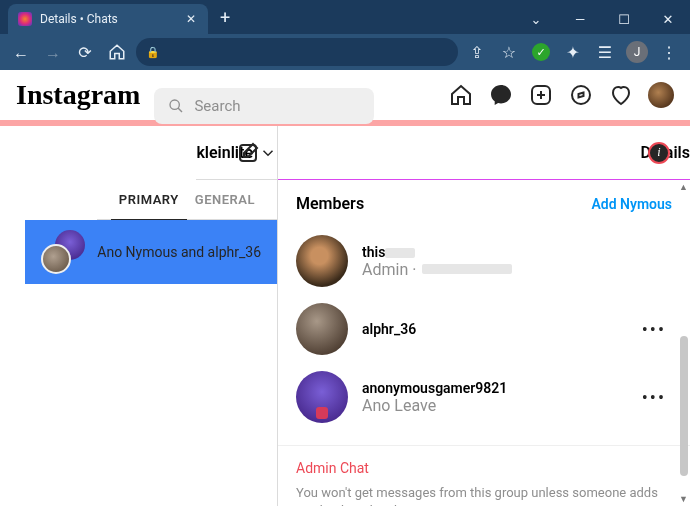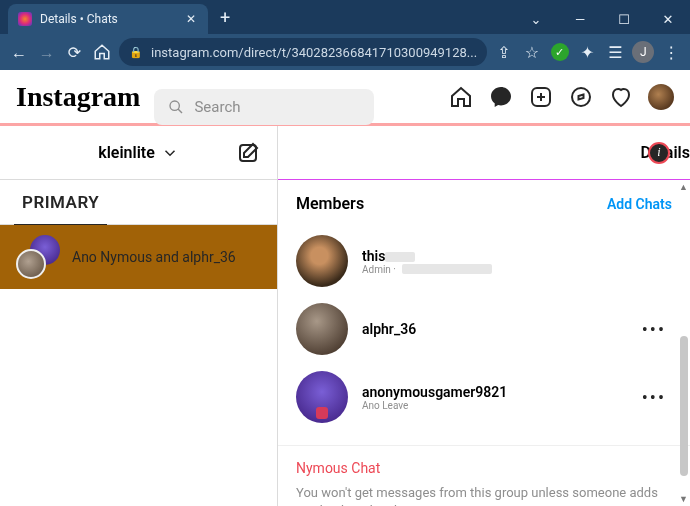--- a/index.html
+++ b/index.html
@@ -18,40 +18,40 @@
 .addrbar { height: 36px; background: #2b5278; display: flex; align-items: center; padding: 0 8px; gap: 6px; }
 .nav-ico { width: 26px; height: 26px; display: flex; align-items: center; justify-content: center; color: #e6eef6; border-radius: 50%; }
 .nav-ico.dim { color: #7a93aa; }
 .url { flex: 1; height: 28px; background: #1b3a5c; border-radius: 14px; display: flex; align-items: center; padding: 0 10px; color: #cdd9e5; font-size: 13px; gap: 8px; }
 .url .lock { font-size: 11px; }
 .right-ico { width: 26px; height: 26px; display: flex; align-items: center; justify-content: center; color: #e6eef6; }
 .shield { width: 18px; height: 18px; border-radius: 50%; background: #2ca52c; color: #fff; font-size: 11px; display: flex; align-items: center; justify-content: center; }
 .avatar-chip { width: 22px; height: 22px; border-radius: 50%; background: #6a6f78; color: #fff; font-size: 12px; display: flex; align-items: center; justify-content: center; }
 
 
-.ig-header { height: 56px; border-bottom: 3px solid #fca5a5; display: flex; align-items: center; padding: 0 16px; gap: 14px; }
+.ig-header { height: 56px; border-bottom: 6px solid #fca5a5; display: flex; align-items: center; padding: 0 16px; gap: 14px; }
 .logo { font-family: "Brush Script MT", cursive; font-size: 28px; font-weight: 600; }
 .search { flex: 0 0 220px; height: 36px; background: #efefef; border-radius: 8px; display: flex; align-items: center; padding: 0 14px; color: #8e8e8e; gap: 10px; font-size: 15px; margin-top: 21px; }
 .hspacer { flex: 1; }
 .hicon { width: 26px; height: 26px; display: flex; align-items: center; justify-content: center; }
 .hicon svg { width: 24px; height: 24px; }
 .stroke { fill: none; stroke: #262626; stroke-width: 2; }
 .hicon.filled svg path, .hicon.filled svg circle { fill: #262626; stroke: none; }
 .user-avatar { width: 26px; height: 26px; border-radius: 50%; background: radial-gradient(circle at 40% 40%, #b08050, #5a3a20 70%); }
 
 
 .ig-body { display: flex; height: calc(506px - 34px - 36px - 56px); }
-.left { width: 278px; border-right: 1px solid #dbdbdb; display: flex; flex-direction: column; }
+.left { width: 278px; border-right: 1px solid #dbdbdb; display: flex; flex-direction: column; align-items: flex-end; }
 .left-head { height: 54px; display: flex; align-items: center; justify-content: center; position: relative; border-bottom: 1px solid #dbdbdb; }
 .user-switch { font-weight: 600; font-size: 16px; display: flex; align-items: center; gap: 6px; }
 .compose { position: absolute; right: 16px; }
 .tabs { display: flex; padding: 0 14px; border-bottom: 1px solid #dbdbdb; }
-.tabbtn { padding: 12px 8px; font-size: 17px; font-weight: 600; color: #8e8e8e; letter-spacing: 0.5px; }
+.tabbtn { padding: 12px 8px; font-size: 13px; font-weight: 600; color: #8e8e8e; letter-spacing: 0.5px; }
 .tabbtn.active { color: #262626; border-bottom: 1px solid #262626; margin-bottom: -1px; }
-.chat-item { display: flex; align-items: center; gap: 12px; padding: 10px 16px; background: #a16207; }
+.chat-item { display: flex; align-items: center; gap: 12px; padding: 10px 16px; background: #3b82f6; }
 .stack { position: relative; width: 44px; height: 44px; }
 .stack .a1 { position: absolute; width: 30px; height: 30px; border-radius: 50%; right: 0; top: 0; background: radial-gradient(circle at 50% 40%, #7a5fd6, #3a1a7a); }
 .stack .a2 { position: absolute; width: 30px; height: 30px; border-radius: 50%; left: 0; bottom: 0; background: radial-gradient(circle at 40% 40%, #b0a090, #5a4a3a); border: 2px solid #efefef; }
 .chat-name { font-size: 14px; color: #262626; }
 
 .right { flex: 1; position: relative; display: flex; flex-direction: column; }
 .right-head { height: 54px; border-bottom: 1px solid #d946ef; display: flex; align-items: center; justify-content: flex-end; position: relative; }
 .right-head .title { font-weight: 600; font-size: 16px; }
 .info-badge { position: absolute; right: 20px; width: 22px; height: 22px; border-radius: 50%; background: #262626; border: 2px solid #ed4956; display: flex; align-items: center; justify-content: center; color: #fff; font-style: italic; font-family: Georgia, serif; font-size: 12px; }
 
@@ -61,21 +61,21 @@
 .add-link { color: #0095f6; font-weight: 600; font-size: 14px; }
 
 .member { display: flex; align-items: center; gap: 14px; padding: 8px 0; }
 .member .av { width: 52px; height: 52px; border-radius: 50%; }
 .av.dog { background: radial-gradient(circle at 45% 40%, #c89060 20%, #3a2a1a 70%); }
 .av.blur { background: radial-gradient(circle at 40% 35%, #a89888, #4a3a2e 80%); }
 .av.gamer { background: radial-gradient(circle at 50% 40%, #7a5fd6, #3a1a7a); position: relative; }
 .av.gamer::after { content: ""; position: absolute; bottom: 4px; left: 20px; width: 12px; height: 12px; border-radius: 3px; background: #d63a5a; }
 .member .info { flex: 1; }
 .member .name { font-weight: 600; font-size: 14px; }
-.member .sub { color: #8e8e8e; font-size: 10px; display: flex; align-items: center; gap: 6px; }
+.member .sub { color: #8e8e8e; font-size: 16px; display: flex; align-items: center; gap: 6px; }
 .sub .redact { display: inline-block; width: 90px; height: 10px; background: #e6e6e6; border-radius: 2px; }
 .name .redact-sm { display: inline-block; width: 30px; height: 10px; background: #e6e6e6; border-radius: 2px; vertical-align: middle; }
 .dots { font-size: 18px; letter-spacing: 2px; color: #262626; padding: 0 6px; }
 
 .divider { height: 1px; background: #efefef; margin: 14px -18px; }
 .leave { color: #ed4956; font-size: 14px; margin-bottom: 8px; }
 .desc { color: #8e8e8e; font-size: 13px; line-height: 1.4; }
 
 .scroll-ind { position: absolute; right: 2px; top: 210px; width: 8px; height: 140px; background: #c7c7c7; border-radius: 4px; }
 .scroll-arrow { position: absolute; right: 2px; font-size: 9px; color: #777; }
@@ -102,21 +102,20 @@
   <div class="nav-ico">←</div>
   <div class="nav-ico dim">→</div>
   <div class="nav-ico">⟳</div>
   <div class="nav-ico">
       <svg width="18" height="18" viewBox="0 0 24 24">
         <path d="M3 11 L12 3 L21 11 V21 H15 V14 H9 V21 H3 Z" fill="none" stroke="#e6eef6" stroke-width="2"></path>
       </svg>
     </div>
   <div class="url">
     <span class="lock">🔒</span>
-    <span>instagram.com/direct/t/340282366841710300949128...</span>
   </div>
   <div class="right-ico">⇪</div>
   <div class="right-ico">☆</div>
   <div class="right-ico">
       <span class="shield">✓</span>
     </div>
   <div class="right-ico">✦</div>
   <div class="right-ico">☰</div>
   <div class="right-ico">
       <span class="avatar-chip">J</span>
@@ -176,39 +175,40 @@
       </div>
       <div class="compose hicon">
           <svg viewBox="0 0 24 24">
             <rect class="stroke" x="4" y="4" width="16" height="16" rx="3"></rect>
             <path class="stroke" d="M17 3l4 4-9 9H8v-4z"></path>
           </svg>
         </div>
     </div>
     <div class="tabs">
       <div class="tabbtn active">PRIMARY</div>
+      <div class="tabbtn">GENERAL</div>
     </div>
     <div class="chat-item">
       <div class="stack">
         <div class="a1"></div>
           <div class="a2"></div>
       </div>
       <div class="chat-name">Ano Nymous and alphr_36</div>
     </div>
   </div>
 
   <div class="right">
     <div class="right-head">
       <div class="title">Details</div>
       <div class="info-badge">i</div>
     </div>
     <div class="content">
       <div class="section-head">
         <div class="section-title">Members</div>
-        <div class="add-link">Add Chats</div>
+        <div class="add-link">Add Nymous</div>
       </div>
 
       <div class="member">
         <div class="av dog"></div>
         <div class="info">
           <div class="name"><span>this</span><span class="redact-sm"></span></div>
           <div class="sub">
               <span>Admin ·</span>
               <span class="redact"></span>
             </div>
@@ -226,20 +226,20 @@
       <div class="member">
         <div class="av gamer"></div>
         <div class="info">
           <div class="name">anonymousgamer9821</div>
           <div class="sub">Ano Leave</div>
         </div>
         <div class="dots">•••</div>
       </div>
 
       <div class="divider"></div>
-      <div class="leave">Nymous Chat</div>
+      <div class="leave">Admin Chat</div>
       <div class="desc">You won't get messages from this group unless someone adds you back to the chat.</div>
     </div>
     <div class="scroll-arrow" style="top:56px">▲</div>
     <div class="scroll-ind"></div>
     <div class="scroll-arrow" style="bottom:2px">▼</div>
   </div>
 </div>
 
 </body></html>

